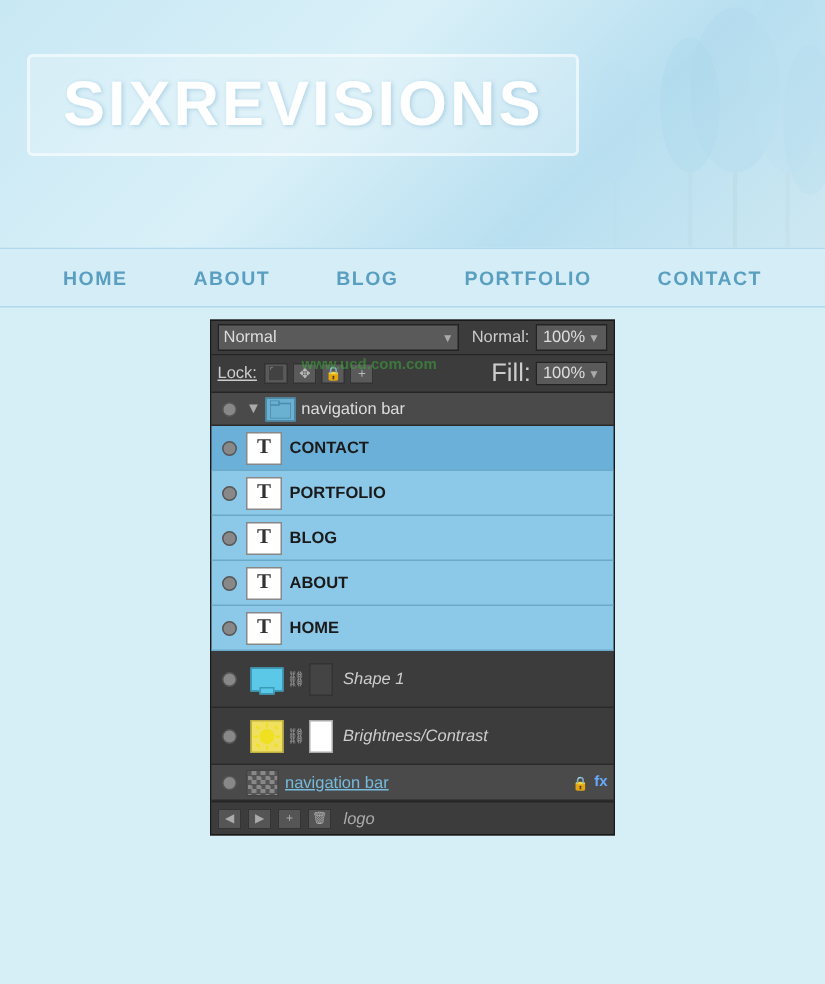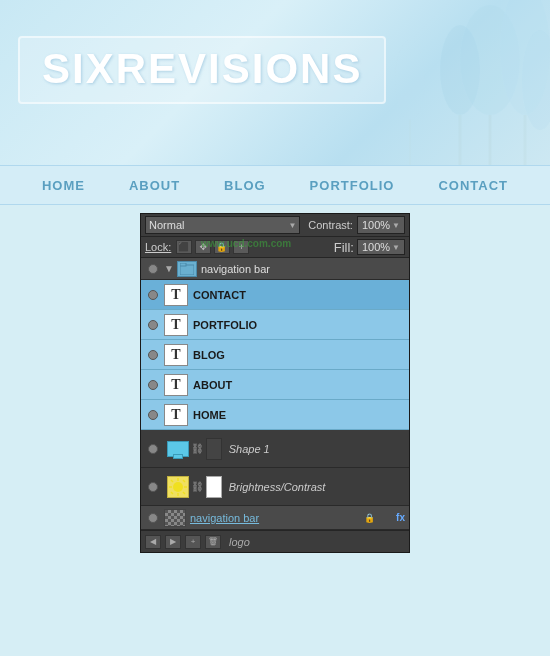--- a/index.html
+++ b/index.html
@@ -121,21 +121,21 @@
       border-bottom: 1px solid #252525;
     }
     .ps-lock-label { color: #ccc; font-size: 11px; margin-right: 2px; text-decoration: underline; }
     .ps-lock-icon {
       width: 16px; height: 14px;
       background: #5a5a5a;
       border: 1px solid #333;
       display: flex; align-items: center; justify-content: center;
       font-size: 9px; color: #bbb; cursor: pointer;
     }
-    .ps-fill-label { color: #ccc; font-size: 13px; margin-left: auto; }
+    .ps-fill-label { color: #ccc; font-size: 17px; margin-left: auto; }
     .ps-fill-val {
       background: #5a5a5a;
       color: #ddd;
       font-size: 11px;
       border: 1px solid #222;
       padding: 1px 4px;
       height: 16px;
       display: flex; align-items: center;
     }
     .ps-fill-arrow { font-size: 8px; color: #aaa; margin-left: 2px; }
@@ -249,21 +249,21 @@
       display: flex;
       align-items: center;
       height: 24px;
       background: #4a4a4a;
       border-bottom: 1px solid #2a2a2a;
       padding: 0 4px;
       cursor: pointer;
     }
     .ps-lock-small { color: #aaa; font-size: 9px; margin-left: auto; }
     .ps-fx-label {
-      color: #6af; font-size: 10px; font-weight: bold; margin-left: 21px;
+      color: #6af; font-size: 10px; font-weight: bold; margin-left: 3px;
     }
     .ps-group-label-blue { color: #7bd; font-size: 11px; text-decoration: underline; }
 
     
     .ps-footer {
       display: flex;
       align-items: center;
       height: 22px;
       background: #3c3c3c;
       border-top: 1px solid #252525;
@@ -310,21 +310,21 @@
   <span class="nav-item">CONTACT</span>
 </div>
 
 <div class="ps-panel">
 
   <div class="ps-topbar">
     <div class="ps-select">
       <span class="ps-select-label">Normal</span>
       <span class="ps-chevron">▼</span>
     </div>
-    <span class="ps-opacity-label">Contrast:</span>
+    <span class="ps-opacity-label">Normal:</span>
     <div class="ps-opacity-val">
       <span>100%</span>
       <span class="ps-opacity-arrow">▼</span>
     </div>
   </div>
 
   <div class="ps-lockbar" style="position:relative;">
     <span class="ps-lock-label">Lock:</span>
     <div class="ps-lock-icon">⬛</div>
     <div class="ps-lock-icon">✥</div>

